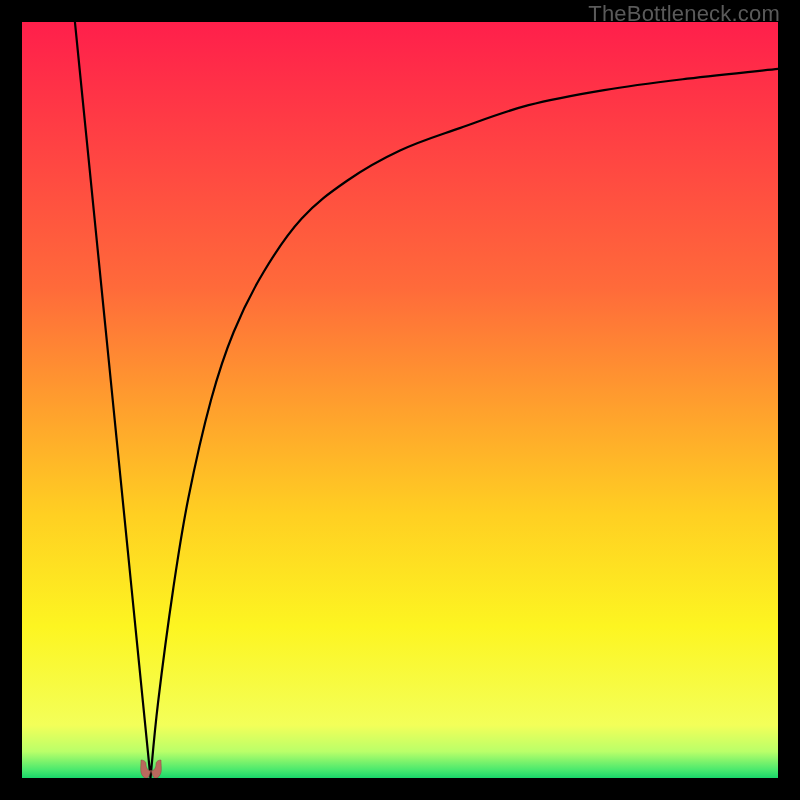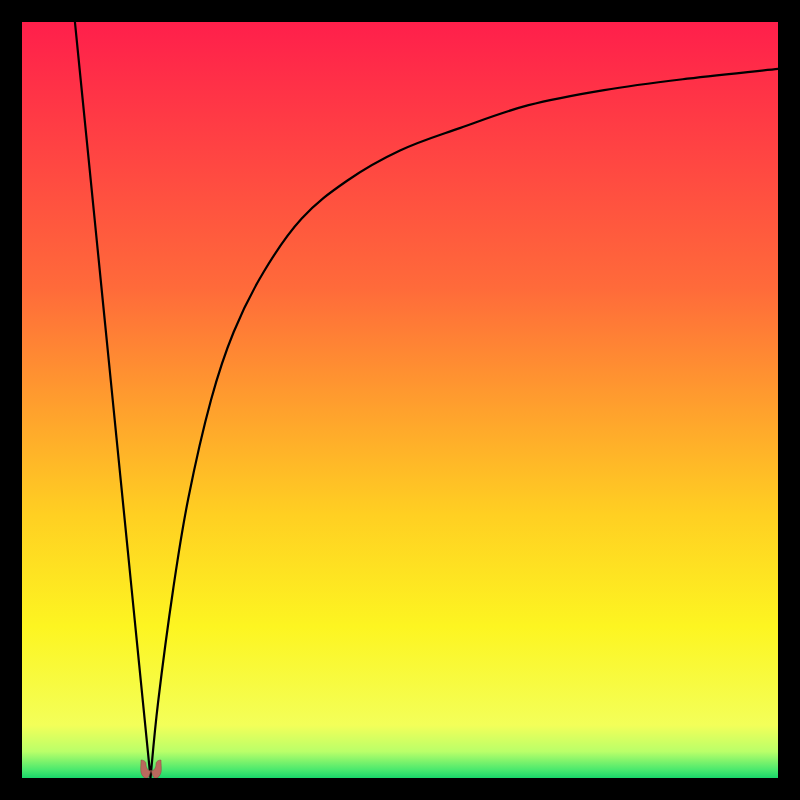--- a/index.html
+++ b/index.html
@@ -46,20 +46,21 @@
   .marker {
     position: absolute;
     width: 28px;
     height: 22px;
   }
 </style>
 </head>
 <body>
 <div class="frame">
 
+  <div class="watermark">TheBottleneck.com</div>
 
   <div class="plot-area">
     <svg class="gradient" viewBox="0 0 756 756" preserveAspectRatio="none">
       <defs>
         <linearGradient id="bg" x1="0" y1="0" x2="0" y2="1">
           <stop id="g0" offset="0%" stop-color="#ff1f4b"></stop>
           <stop id="g1" offset="35%" stop-color="#ff6a3a"></stop>
           <stop id="g2" offset="65%" stop-color="#ffcf22"></stop>
           <stop id="g3" offset="80%" stop-color="#fdf521"></stop>
           <stop id="g4" offset="93%" stop-color="#f3ff59"></stop>

